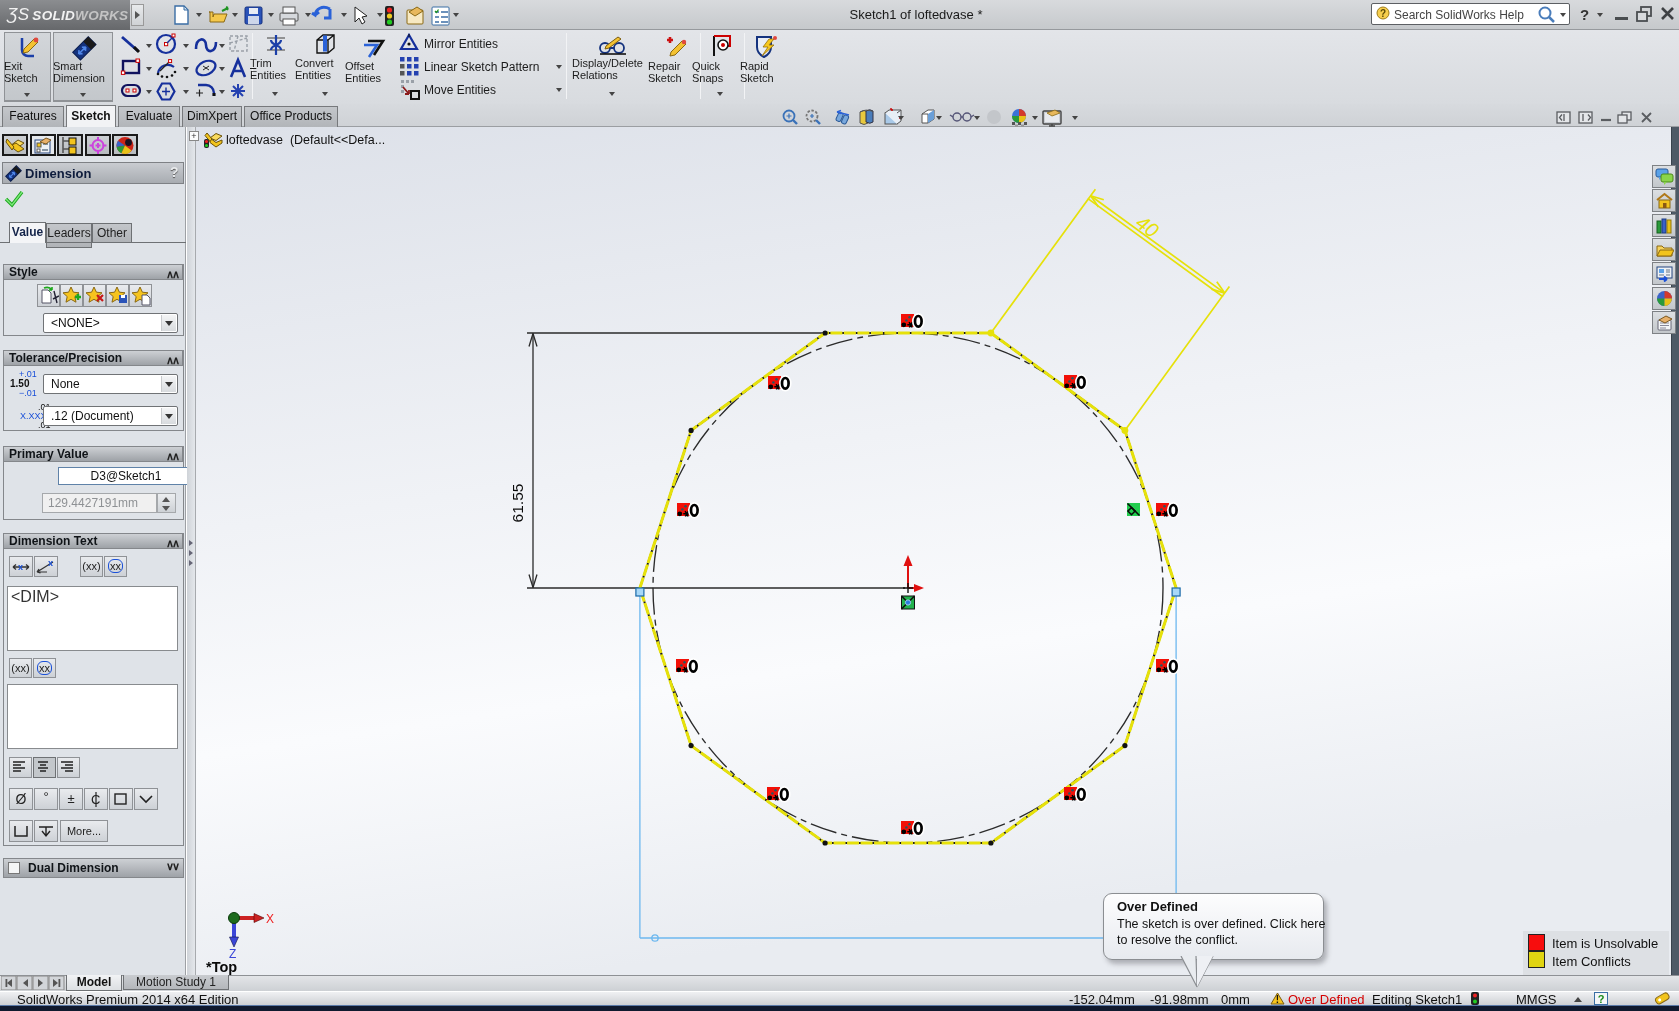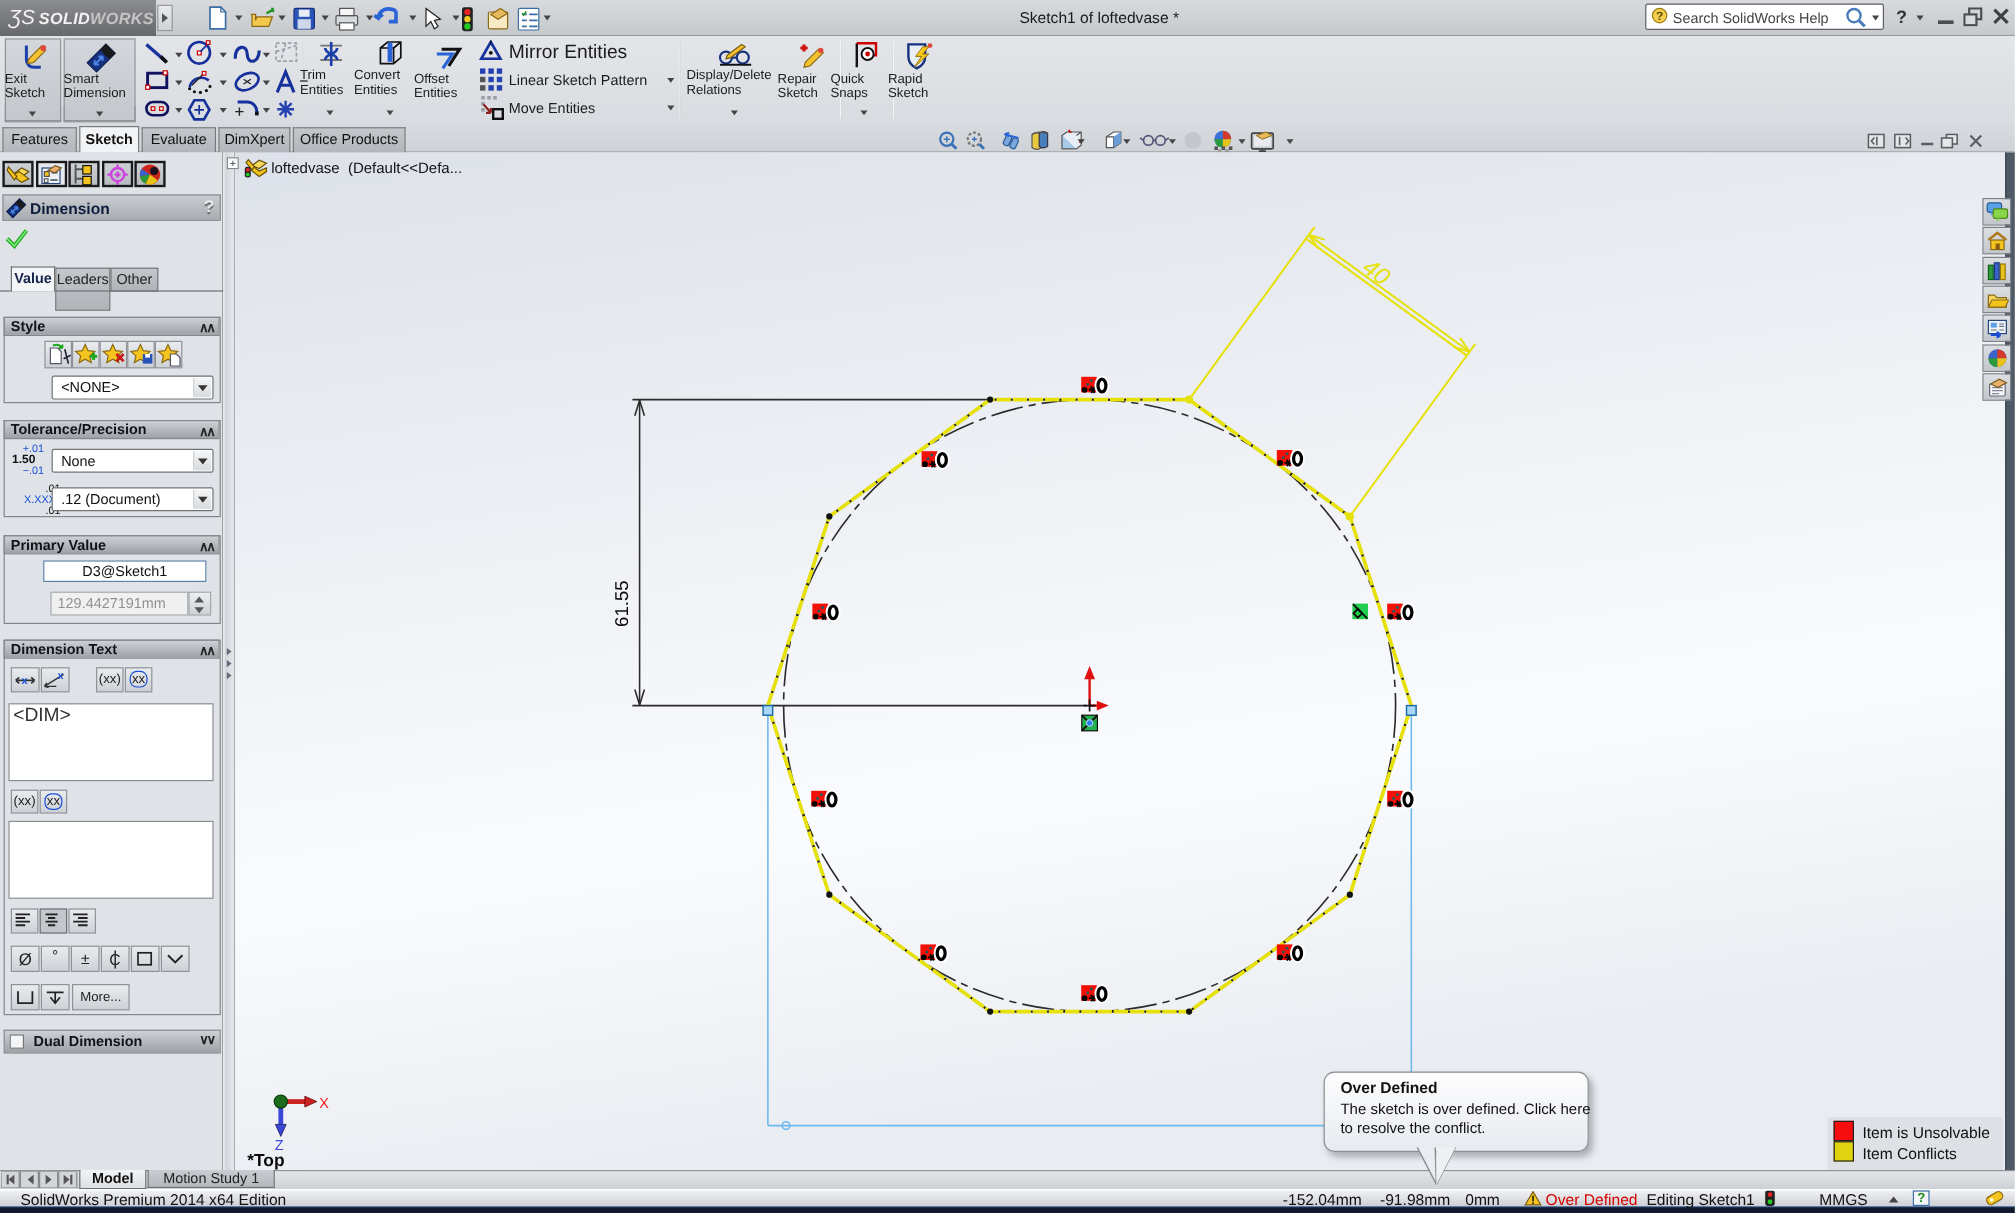--- a/index.html
+++ b/index.html
@@ -175,21 +175,21 @@
  <path d="M2,7 h13 l-8,12" stroke="#2a62d8" stroke-width="2.6" fill="none"></path>
  <path d="M6,3 h15 l-9,14" stroke="#111" stroke-width="2.6" fill="none"></path>
 </svg>
 <div class="rlabel" style="left:345px;top:60px;width:62px">Offset<br>Entities</div>
 
 <svg class="abs" style="left:398px;top:33px" width="22" height="19" viewBox="0 0 22 19">
  <path d="M11,2 L3,16 h16 z" fill="none" stroke="#16309c" stroke-width="2.2"></path>
     <circle cx="11" cy="11" r="1.6" fill="#111"></circle>
     <path d="M11,1 v3" stroke="#111" stroke-width="1"></path>
 </svg>
-<div class="abs rlabel" style="left:424px;top:38px;text-align:left;font-size:16px">Mirror Entities</div>
+<div class="abs rlabel" style="left:424px;top:38px;text-align:left;font-size:12px">Mirror Entities</div>
 <svg class="abs" style="left:399px;top:56px" width="20" height="20" viewBox="0 0 20 20">
  <g fill="#2441b0">
       <rect x="1" y="1" width="4.5" height="4.5"></rect>
       <rect x="8" y="1" width="4.5" height="4.5"></rect>
       <rect x="15" y="1" width="4.5" height="4.5"></rect>
       <rect x="8" y="8" width="4.5" height="4.5"></rect>
       <rect x="15" y="8" width="4.5" height="4.5"></rect>
       <rect x="8" y="15" width="4.5" height="4.5"></rect>
       <rect x="15" y="15" width="4.5" height="4.5"></rect>
     </g>
@@ -372,21 +372,21 @@
     </g>
   </svg>
 <div class="abs" style="left:25px;top:166px;font-size:13px;font-weight:bold;color:#0e1c3c">Dimension</div>
 <div class="abs" style="left:170px;top:164px;font-size:14px;font-weight:bold;color:#e8eaec;text-shadow:0 1px 1px #555">?</div>
 <svg class="abs" style="left:4px;top:189px" width="20" height="19" viewBox="0 0 20 19">
     <path d="M2,10 l6,6 L18,3" stroke="#1da81d" stroke-width="3.4" fill="none"></path>
     <path d="M2,10 l6,6 L18,3" stroke="#7de87d" stroke-width="1.4" fill="none"></path>
   </svg>
 
 <div class="abs" style="left:9px;top:222px;width:37px;height:21px;background:#f4f5f7;border:1px solid #6e7174;border-bottom:none;font-size:12px;font-weight:bold;color:#14244a;text-align:center;line-height:19px;z-index:2">Value</div>
-<div class="abs" style="left:46px;top:223px;width:46px;height:36px;background:linear-gradient(#c3c6ca,#b0b3b7);border:1px solid #6e7174;font-size:12px;color:#222;text-align:center;line-height:18px">Leaders</div>
+<div class="abs" style="left:46px;top:223px;width:46px;height:25px;background:linear-gradient(#c3c6ca,#b0b3b7);border:1px solid #6e7174;font-size:12px;color:#222;text-align:center;line-height:18px">Leaders</div>
 <div class="abs" style="left:92px;top:223px;width:40px;height:20px;background:linear-gradient(#c3c6ca,#b0b3b7);border:1px solid #6e7174;font-size:12px;color:#222;text-align:center;line-height:18px">Other</div>
 <div class="abs" style="left:0px;top:242px;width:186px;height:1px;background:#6e7174"></div>
 
 <div class="abs" style="left:3px;top:264px;width:181px;height:72px;border:1px solid #84878b;background:#dfe3e8"></div>
 <div class="hdr" style="top:264px">Style<span class="chev">∧∧</span></div>
 <div class="btn" style="left:37px;top:284px;width:23px;height:23px"><svg width="21" height="21" viewBox="0 0 21 21">
       <path d="M4,8 v10 h9 v-10 l-3,-3 h-6z" fill="#fff" stroke="#556"></path>
       <path d="M6,3 q5,-2 8,2 m0,0 v-3 m0,3 l-3,0" stroke="#1da81d" stroke-width="1.6" fill="none"></path>
       <path d="M16,6 l3,12 m-4,-4 l6,-3" stroke="#223" stroke-width="1.4"></path>
     </svg></div>
@@ -417,21 +417,21 @@
 <div class="ddl" style="left:43px;top:374px;width:135px;height:20px">None<span class="ar">
       <span class="tri"></span>
     </span></div>
 <div class="abs" style="left:20px;top:403px;font-size:9px;color:#111;line-height:9px"><span style="margin-left:18px">.01</span><br><span style="color:#1a50d8;font-weight:normal">X.XXX</span><br><span style="margin-left:18px">.01</span></div>
 <div class="ddl" style="left:43px;top:406px;width:135px;height:20px">.12 (Document)<span class="ar">
       <span class="tri"></span>
     </span></div>
 
 <div class="abs" style="left:3px;top:446px;width:181px;height:74px;border:1px solid #84878b;background:#dfe3e8"></div>
 <div class="hdr" style="top:446px">Primary Value<span class="chev">∧∧</span></div>
-<div class="abs" style="left:36px;top:467px;width:136px;height:18px;background:#fff;border:1px solid #5f82a8;font-size:12px;color:#111;text-align:center;line-height:16px">D3@Sketch1</div>
+<div class="abs" style="left:58px;top:467px;width:136px;height:18px;background:#fff;border:1px solid #5f82a8;font-size:12px;color:#111;text-align:center;line-height:16px">D3@Sketch1</div>
 <div class="abs" style="left:42px;top:493px;width:115px;height:20px;background:#f0f0f0;border:1px solid #a5a8ab;font-size:12px;color:#8e9194;line-height:18px;padding-left:5px">129.4427191mm</div>
 <div class="abs" style="left:157px;top:493px;width:19px;height:20px;background:linear-gradient(#eceef0,#cdd1d5);border:1px solid #a5a8ab"></div>
 <div class="abs" style="left:162px;top:497px;width:0;height:0;border-left:4px solid transparent;border-right:4px solid transparent;border-bottom:5px solid #555"></div>
 <div class="abs" style="left:162px;top:506px;width:0;height:0;border-left:4px solid transparent;border-right:4px solid transparent;border-top:5px solid #555"></div>
 
 <div class="abs" style="left:3px;top:533px;width:181px;height:313px;border:1px solid #84878b;background:#dfe3e8"></div>
 <div class="hdr" style="top:533px">Dimension Text<span class="chev">∧∧</span></div>
 <div class="btn" style="left:9px;top:556px;width:24px;height:21px"><svg width="22" height="19">
       <path d="M3,10 h16 m-16,0 l3,-2.5 m-3,2.5 l3,2.5 m13,-2.5 l-3,-2.5 m3,2.5 l-3,2.5" stroke="#333" stroke-width="1.3" fill="none"></path>
       <text x="8" y="13" font-size="9" font-weight="bold" fill="#1a50d8">x</text>

